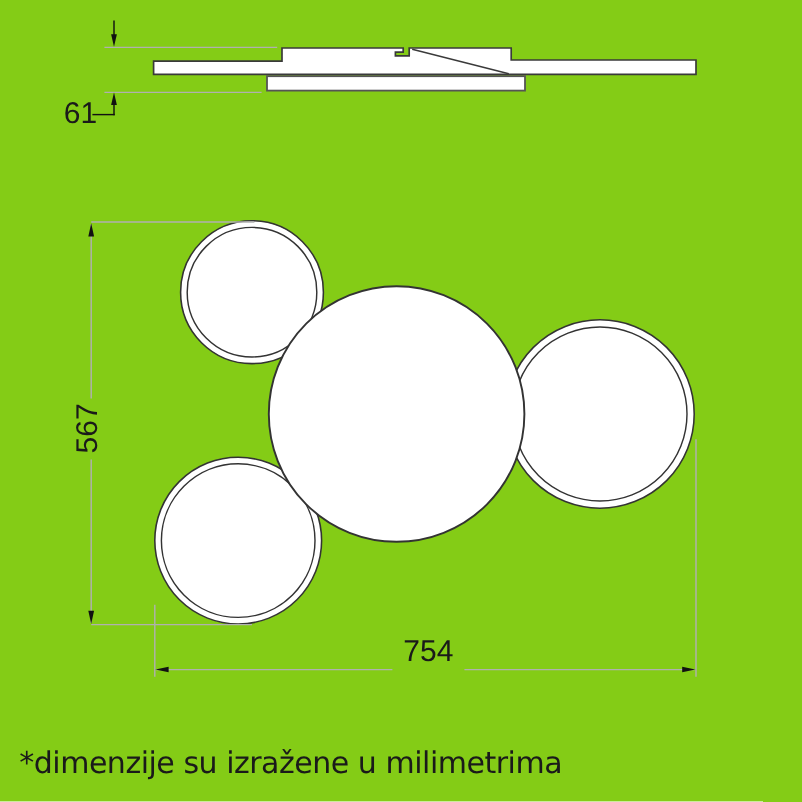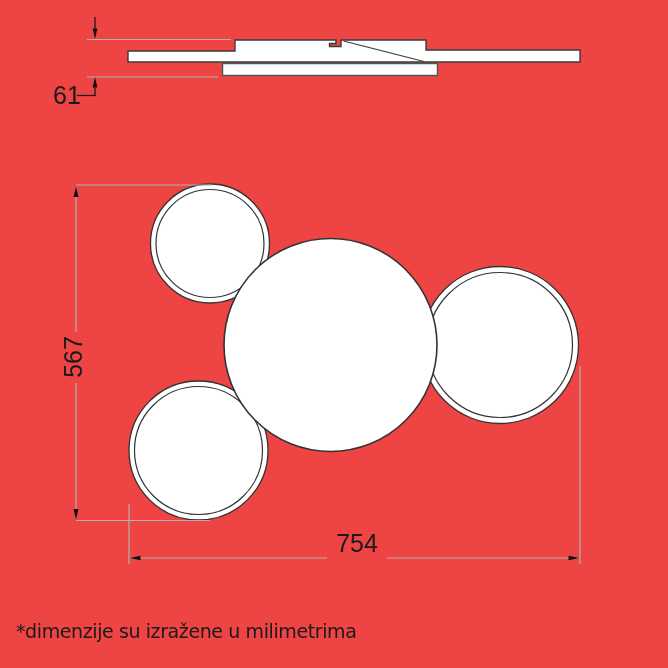--- a/index.html
+++ b/index.html
@@ -1,28 +1,28 @@
 <!DOCTYPE html>
 <html><head>
 <meta charset="utf-8">
 <style>
   html,body{margin:0;padding:0;background:#fff;}
   #stage{
-    position:relative;width:668px;height:668px;background:#ef4444;
+    position:relative;width:668px;height:668px;background:#84cc16;
     font-family:"Liberation Sans",sans-serif;overflow:hidden;
   }
   #stage svg{position:absolute;left:0;top:0;}
   .dim-label{
     position:absolute;color:#1a1a1a;font-size:25px;line-height:1;
     font-family:"Liberation Sans",sans-serif;white-space:nowrap;
     transform:translate(-50%,-50%);
   }
   .dim-label.rot{transform:translate(-50%,-50%) rotate(-90deg);}
   .footnote{
-    position:absolute;left:16px;top:620px;color:#1a1a1a;font-size:19px;
+    position:absolute;left:16px;top:620px;color:#1a1a1a;font-size:25px;
     line-height:1.25;font-family:"DejaVu Sans",sans-serif;letter-spacing:-0.4px;
     white-space:nowrap;
   }
 </style>
 </head>
 <body>
 
 <div id="stage">
 
   <svg width="668" height="668" viewBox="0 0 668 668">

